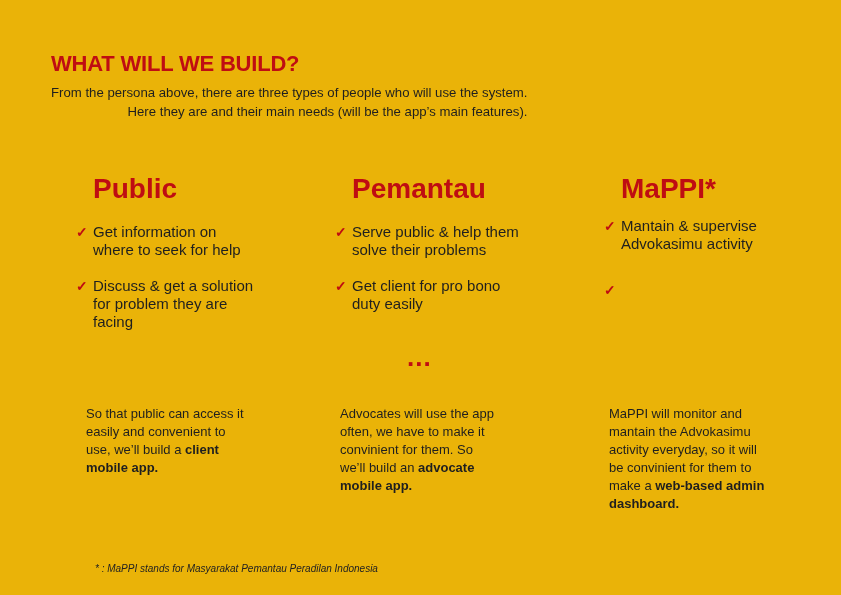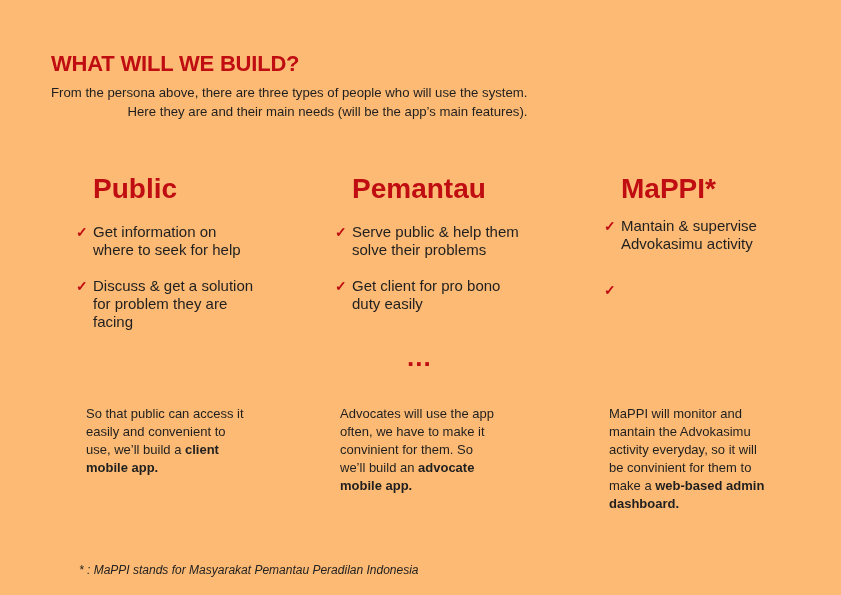--- a/index.html
+++ b/index.html
@@ -4,21 +4,21 @@
 <style>
   :root { --accent:#bf0d12; --body:#1f1f1f; }
   * { box-sizing:border-box; }
   html,body { margin:0; padding:0; }
   body {
     width:841px; height:595px;
     background:#ffffff;
     font-family:"Liberation Sans", sans-serif;
     color:var(--body);
   }
-  .slide { position:relative; width:841px; height:595px; background:#fdba74; overflow:hidden; }
+  .slide { position:relative; width:841px; height:595px; background:#eab308; overflow:hidden; }
 
   .title {
     position:absolute; left:51px; top:50px; margin:0;
     font-size:22px; font-weight:bold; letter-spacing:-0.2px;
     color:var(--accent); line-height:28px;
   }
   .subtitle {
     position:absolute; left:51px; top:84px; margin:0;
     font-size:13.2px; line-height:18.5px; white-space:pre-line;
     color:var(--body);
@@ -48,22 +48,22 @@
     letter-spacing:1px;
   }
 
   .conclusion { position:absolute; top:405px; margin:0; font-size:13px; line-height:18px; }
   .conclusion strong { font-weight:bold; }
   .conclusion-1 { left:86px;  width:162px; }
   .conclusion-2 { left:340px; width:157px; }
   .conclusion-3 { left:609px; width:162px; }
 
   .footnote {
-    position:absolute; left:79px; top:563px; margin:0;
-    font-style:italic; font-size:12px; color:#222222;
+    position:absolute; left:95px; top:563px; margin:0;
+    font-style:italic; font-size:10px; color:#222222;
   }
 </style>
 </head>
 <body>
 
 <div class="slide">
 
   <h1 class="title">WHAT WILL WE BUILD?</h1>
   <p class="subtitle">From the persona above, there are three types of people who will use the system.
 Here they are and their main needs (will be the app’s main features).</p>

